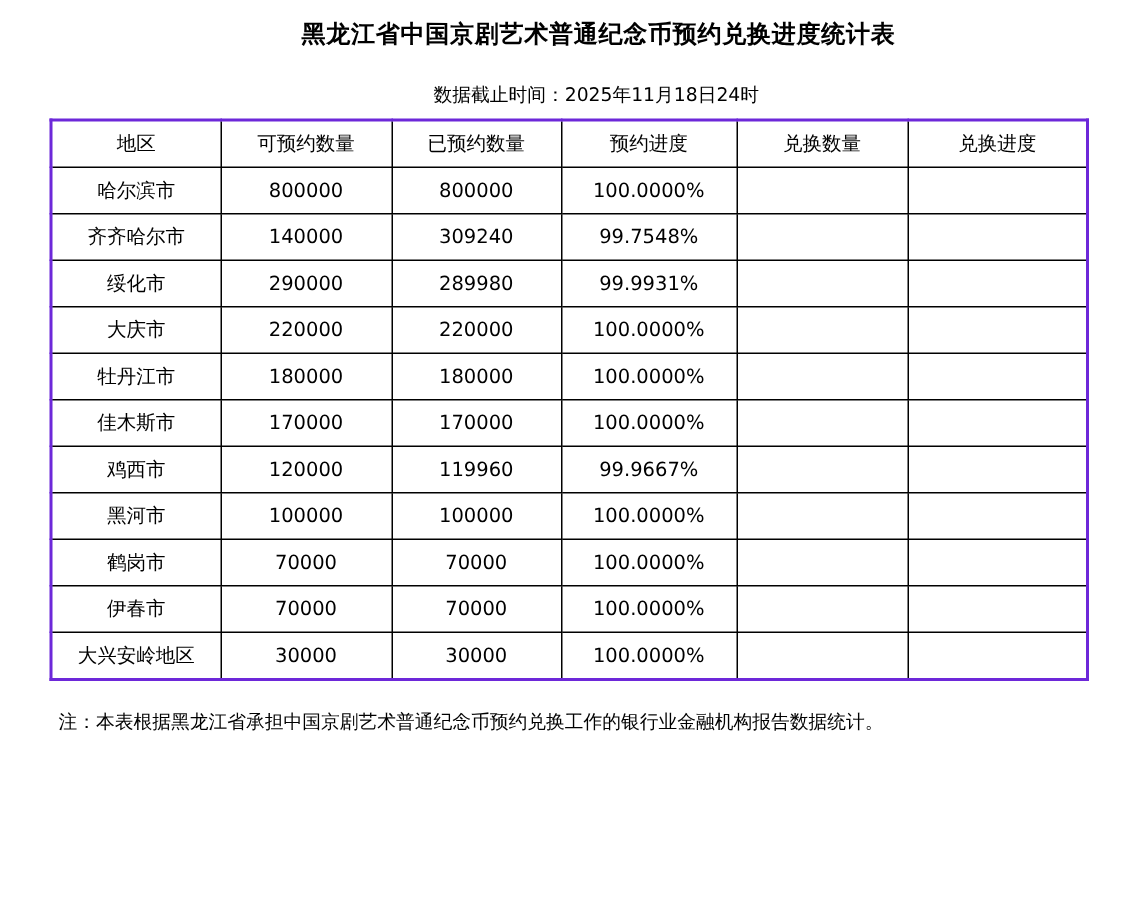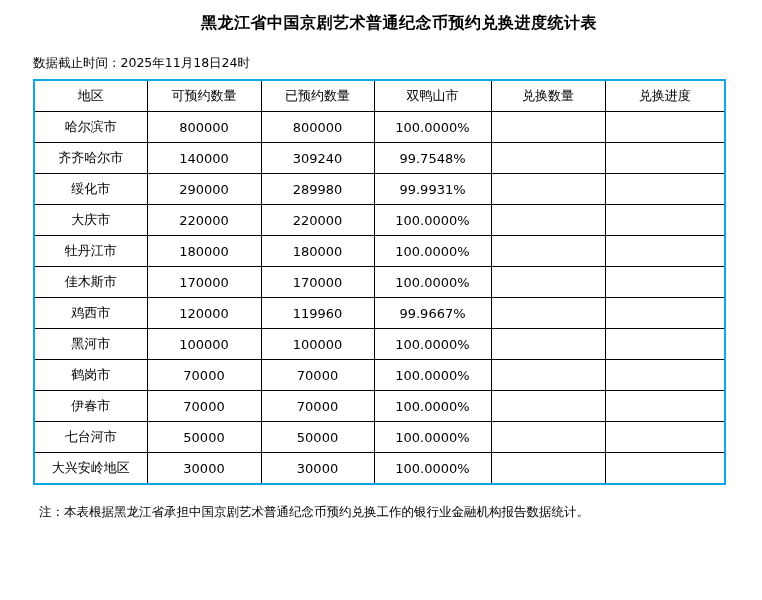--- a/index.html
+++ b/index.html
@@ -22,27 +22,28 @@
     font-size: 16px;
     font-weight: bold;
     letter-spacing: 0.5px;
     line-height: 22px;
     padding-left: 36px;
   }
   .cutoff {
     margin: 22px 0 0 33px;
     font-size: 12.5px;
     line-height: 14px;
+    text-align: center;
   }
   table.stats {
     border-collapse: collapse;
     table-layout: fixed;
     margin: 9px 0 0 33px;
     width: 624px;
-    border: 2px solid #0ea5e9;
+    border: 2px solid #6d28d9;
   }
   table.stats th,
   table.stats td {
     border: 1px solid #000000;
     height: 30px;
     padding: 0 2px;
     text-align: center;
     vertical-align: middle;
     font-size: 13px;
     font-weight: normal;
@@ -71,21 +72,21 @@
       <col style="width:113px">
       <col style="width:117px">
       <col style="width:114px">
       <col style="width:120px">
     </colgroup>
     <thead>
       <tr>
           <th>地区</th>
           <th>可预约数量</th>
           <th>已预约数量</th>
-          <th>双鸭山市</th>
+          <th>预约进度</th>
           <th>兑换数量</th>
           <th>兑换进度</th>
         </tr>
     </thead>
     <tbody>
         <tr>
           <td>哈尔滨市</td>
           <td>800000</td>
           <td>800000</td>
           <td>100.0000%</td>
@@ -158,28 +159,20 @@
         </tr>
         <tr>
           <td>伊春市</td>
           <td>70000</td>
           <td>70000</td>
           <td>100.0000%</td>
           <td></td>
           <td></td>
         </tr>
         <tr>
-          <td>七台河市</td>
-          <td>50000</td>
-          <td>50000</td>
-          <td>100.0000%</td>
-          <td></td>
-          <td></td>
-        </tr>
-        <tr>
           <td>大兴安岭地区</td>
           <td>30000</td>
           <td>30000</td>
           <td>100.0000%</td>
           <td></td>
           <td></td>
         </tr>
       </tbody>
   </table>
 

